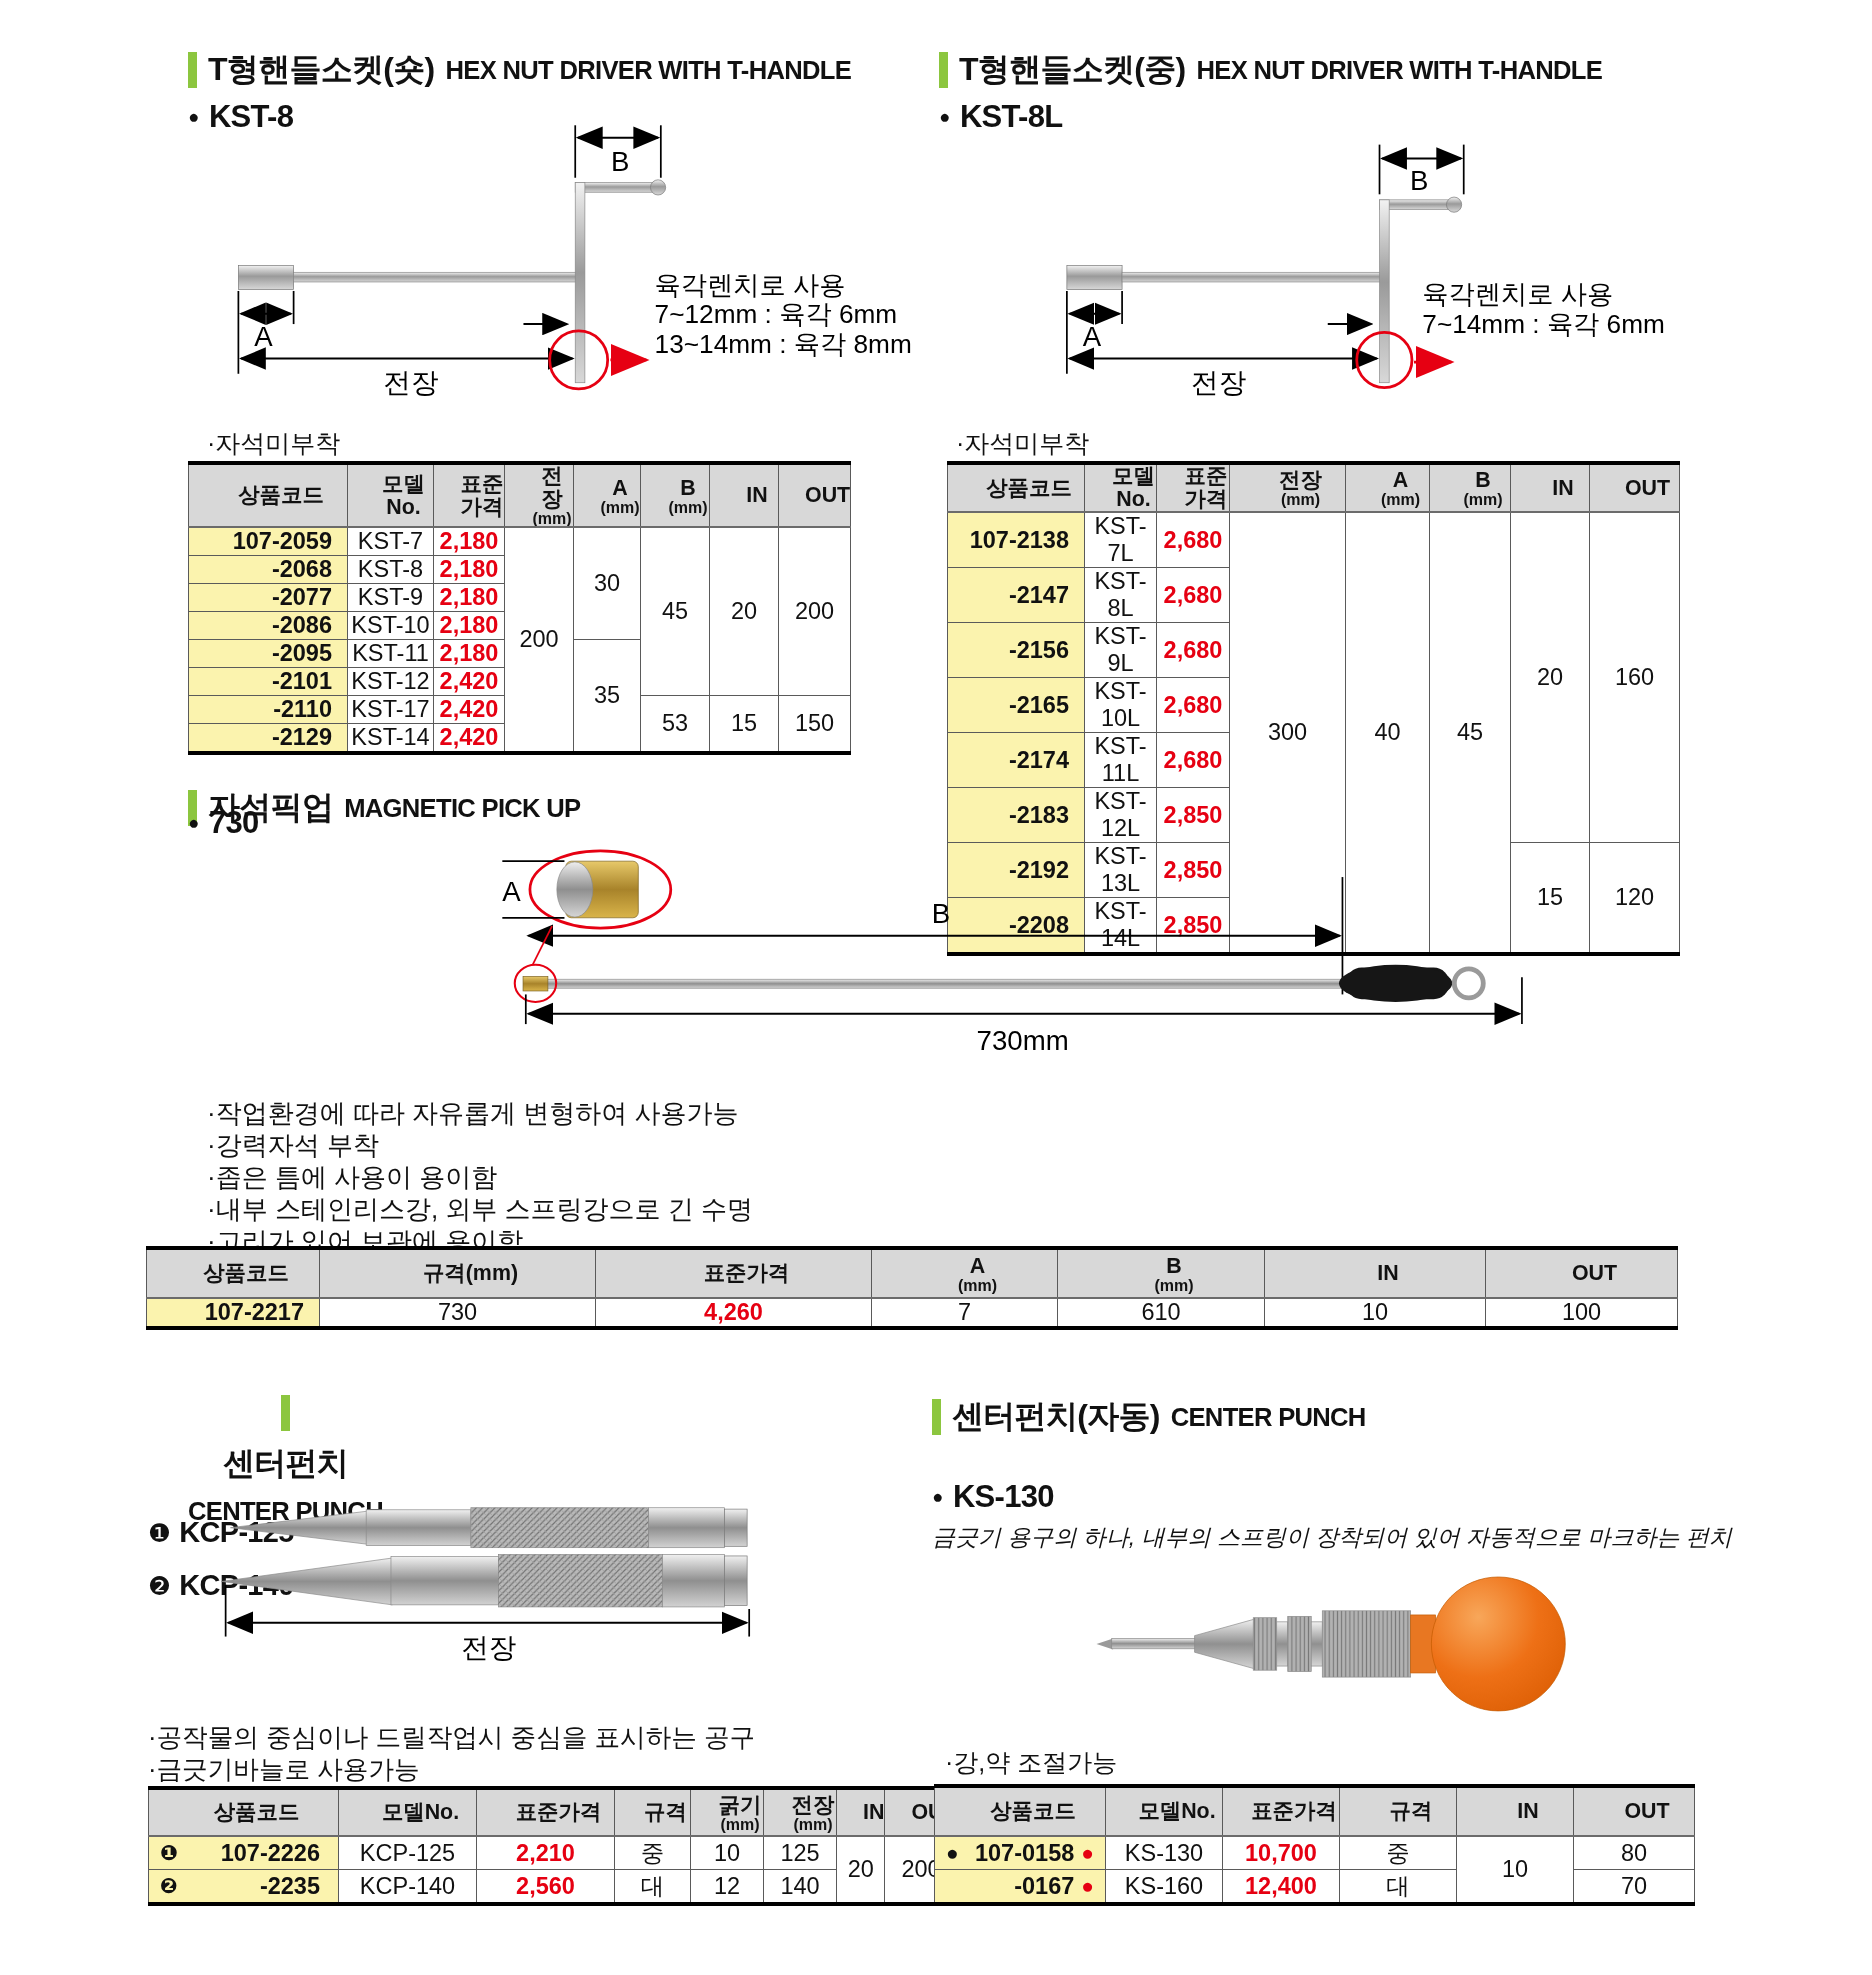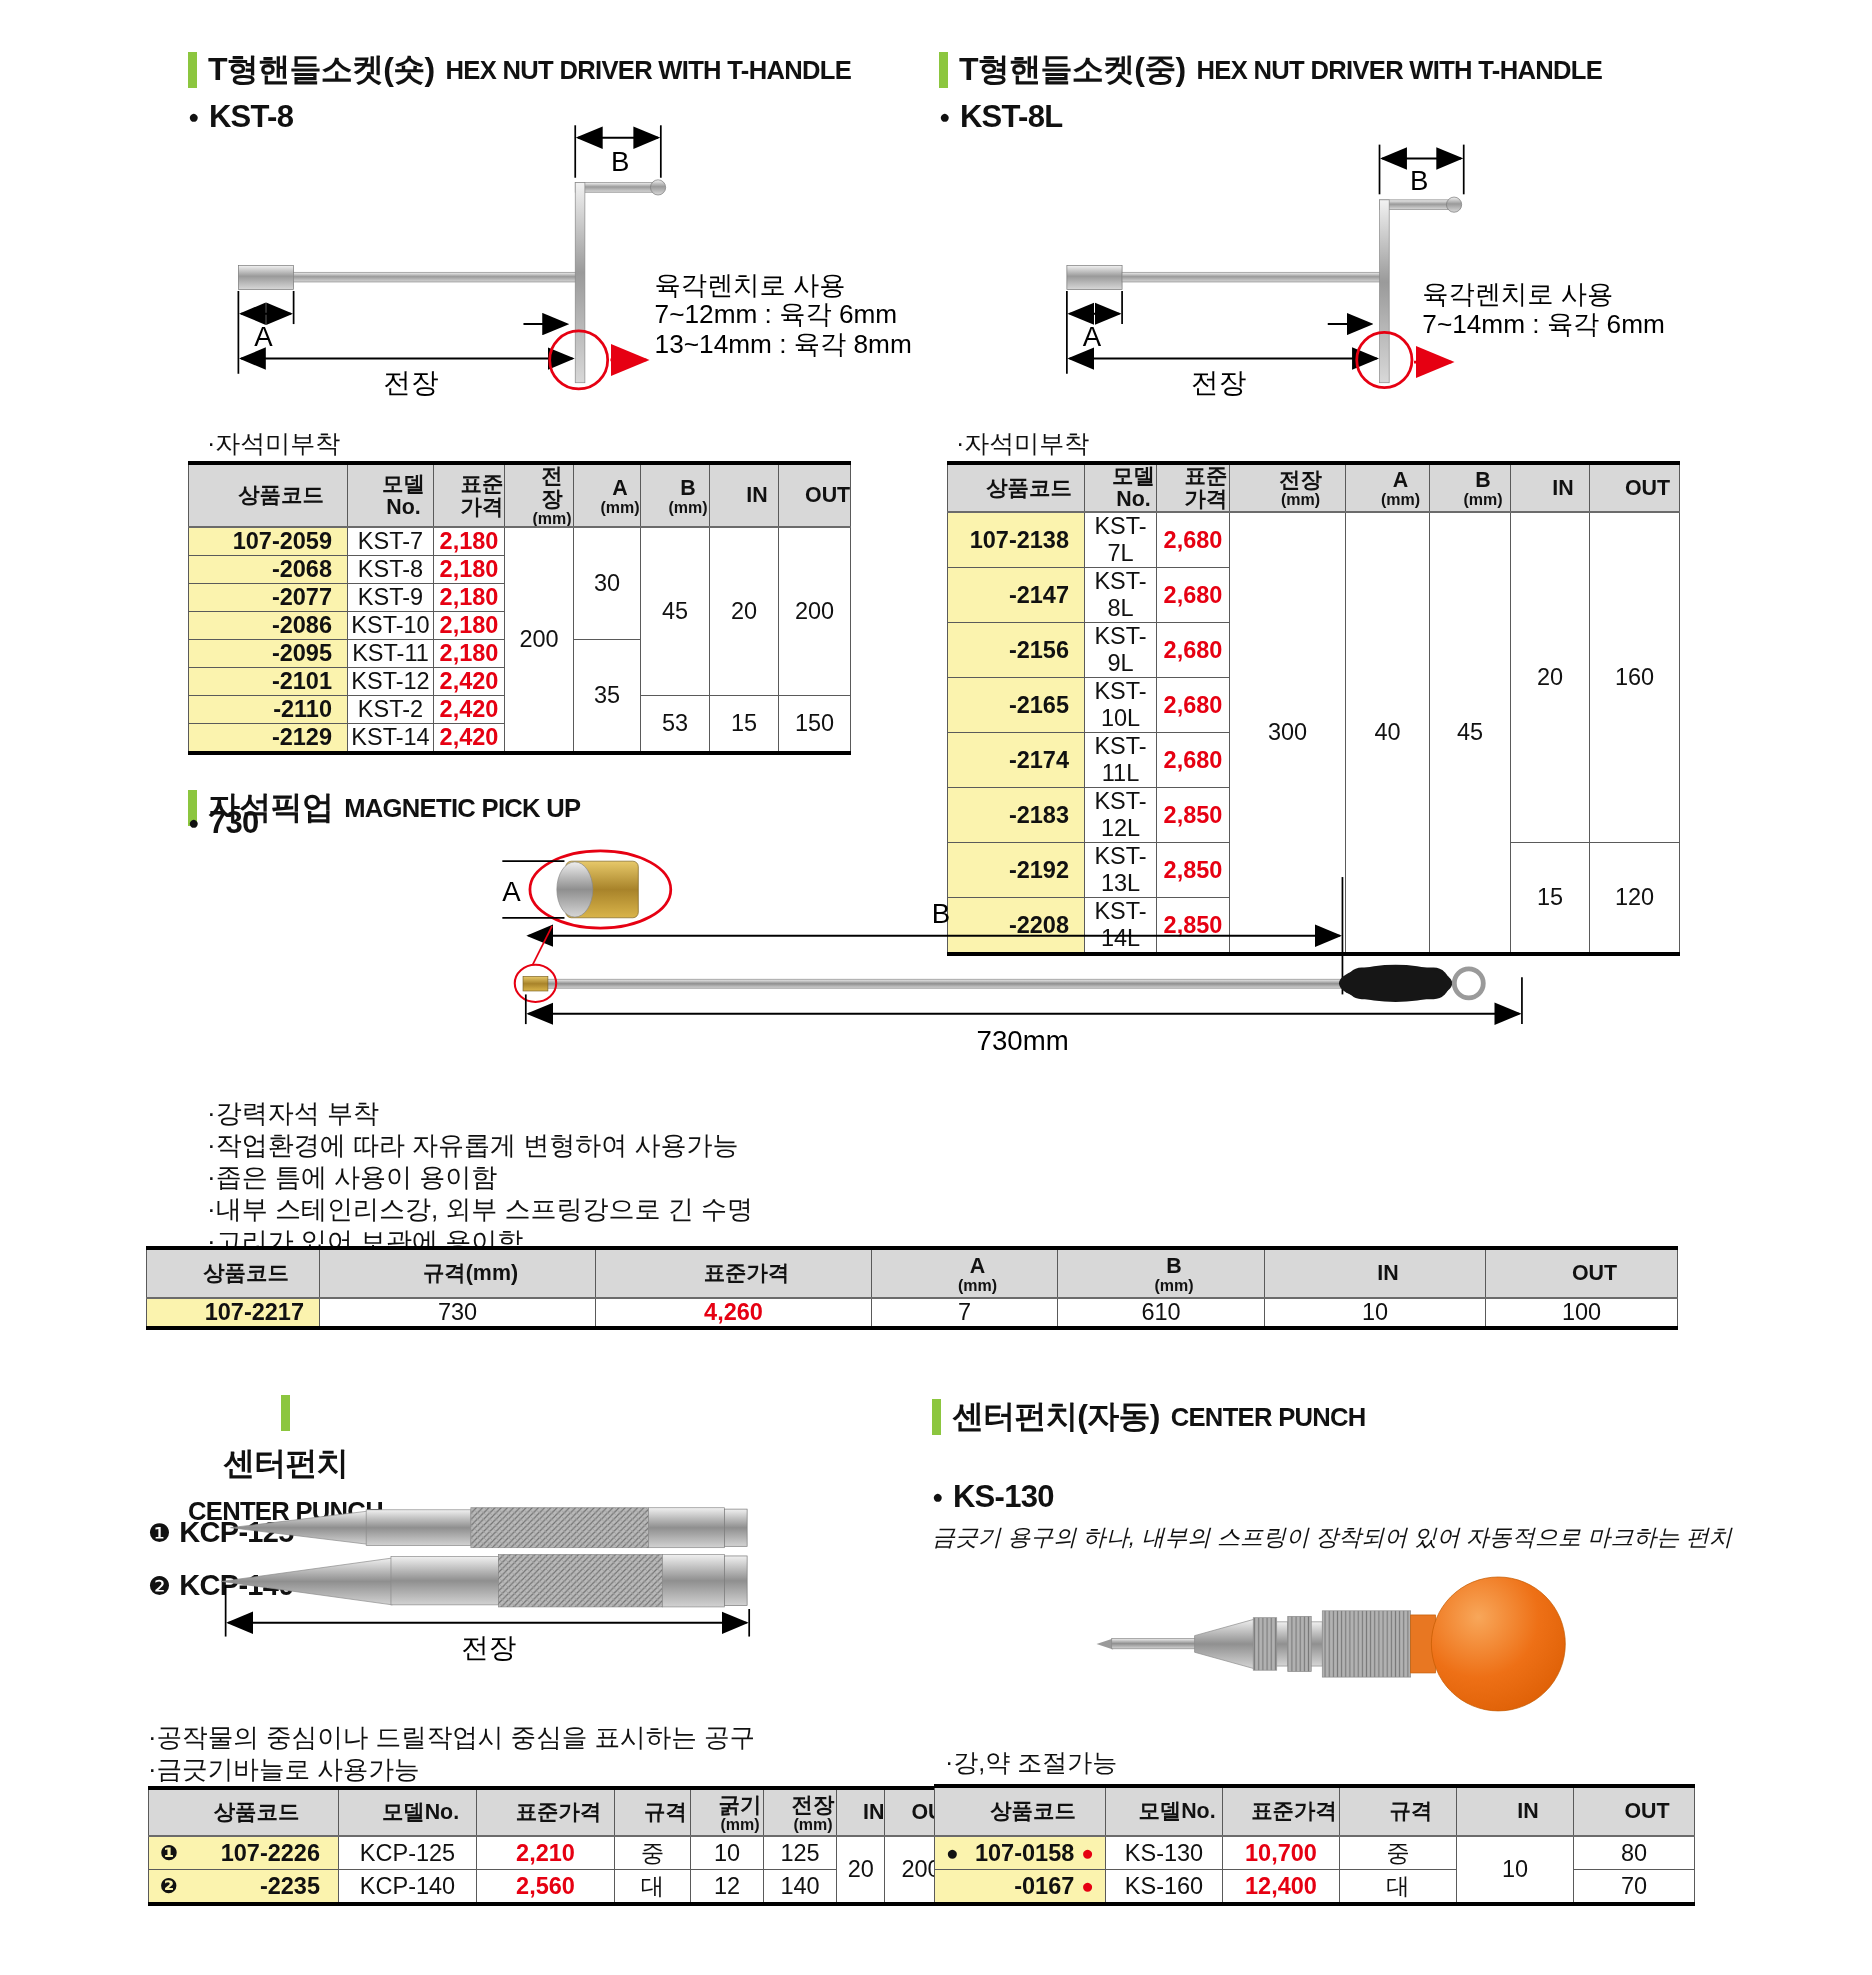--- a/index.html
+++ b/index.html
@@ -154,21 +154,21 @@
         <td class="price">2,180</td>
         <td rowspan="4">35</td>
       </tr>
       <tr style="height:28px">
         <td class="code">-2101</td>
         <td>KST-12</td>
         <td class="price">2,420</td>
       </tr>
       <tr style="height:28px">
         <td class="code">-2110</td>
-        <td>KST-2</td>
+        <td>KST-17</td>
         <td class="price">2,420</td>
         <td rowspan="2">53</td>
         <td rowspan="2">15</td>
         <td rowspan="2">150</td>
       </tr>
       <tr style="height:28px">
         <td class="code">-2129</td>
         <td>KST-14</td>
         <td class="price">2,420</td>
       </tr>
@@ -349,22 +349,22 @@
     <ellipse cx="1322" cy="199" rx="82" ry="27" fill="#161616"></ellipse>
     <circle cx="1428" cy="199" r="21" fill="none" stroke="#9a9a9a" stroke-width="7"></circle>
 
     <line x1="62" y1="215" x2="62" y2="258" stroke="#000" stroke-width="2.5"></line>
     <line x1="1505" y1="190" x2="1505" y2="258" stroke="#000" stroke-width="2.5"></line>
     <line x1="66" y1="243" x2="1501" y2="243" stroke="#000" stroke-width="3" marker-start="url(#a3)" marker-end="url(#a3)"></line>
     <text class="dimtxt" x="715" y="296">730mm</text>
   </svg>
 
   <div class="features" style="left:207px;top:1097px;">
+    <div>·작업환경에 따라 자유롭게 변형하여 사용가능</div>
     <div>·강력자석 부착</div>
-    <div>·작업환경에 따라 자유롭게 변형하여 사용가능</div>
     <div>·좁은 틈에 사용이 용이함</div>
     <div>·내부 스테인리스강, 외부 스프링강으로 긴 수명</div>
     <div>·고리가 있어 보관에 용이함</div>
   </div>
 
   <table class="t" style="left:146px;top:1246px;">
     <colgroup>
         <col style="width:173px">
         <col style="width:276px">
         <col style="width:276px">

